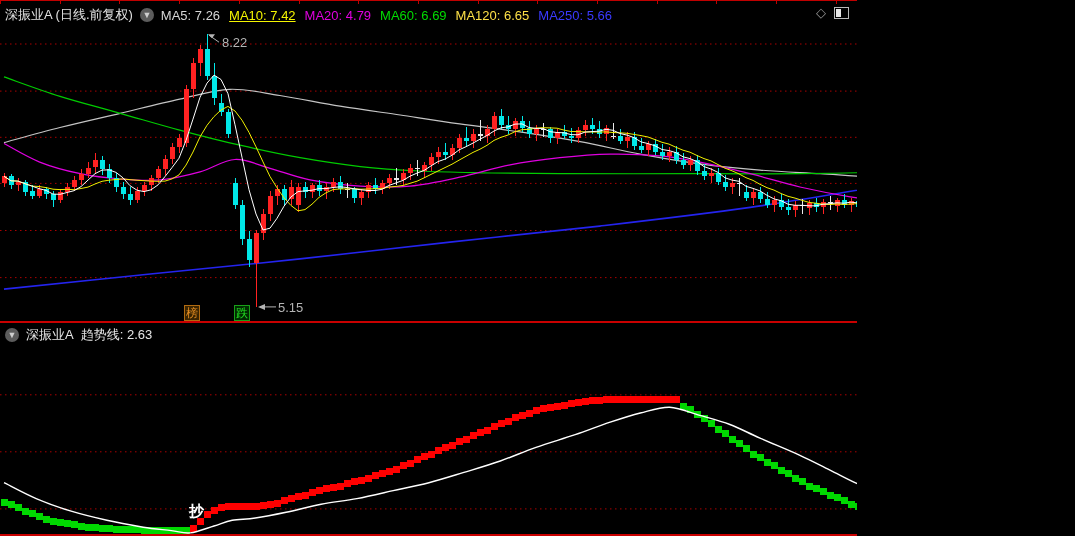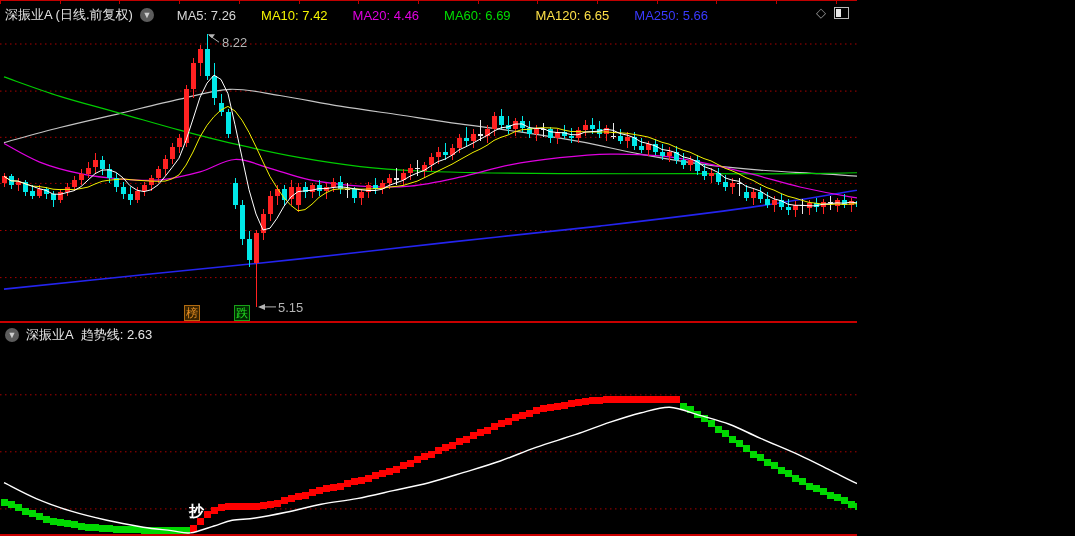--- a/index.html
+++ b/index.html
@@ -6,21 +6,21 @@
   .screen{position:relative;width:857px;height:536px;background:#000;overflow:hidden;
           font-family:"Liberation Sans","DejaVu Sans",sans-serif;}
   .ruler{position:absolute;left:0;top:0;width:1075px;height:1px;background:#c00000;}
   .tick{position:absolute;top:0;width:1px;height:4px;background:#c00000;}
   .hdr{position:absolute;left:5px;top:4px;height:22px;display:flex;align-items:center;gap:7px;
        font-size:13px;color:#d8d8d8;white-space:nowrap;}
   .title{color:#e2e2e2;}
   .circ{display:inline-flex;width:14px;height:14px;border-radius:50%;background:#5c5c5c;
         align-items:center;justify-content:center;color:#cfcfcf;font-size:9px;line-height:1;}
   .legend{display:flex;gap:9px;}
-  .legend span{cursor:default;margin-left:16px;}
+  .legend span{cursor:default;}
   .winicons{position:absolute;right:8px;top:6px;display:flex;gap:8px;align-items:center;}
   .dmd{color:#9a9a9a;font-size:13px;line-height:1;}
   .panes{width:13px;height:10px;border:1px solid #b8b8b8;position:relative;background:#000;}
   .panes::after{content:"";position:absolute;left:1px;top:1px;width:5px;height:8px;background:#e6e6e6;}
   .divider{position:absolute;left:0;width:1075px;height:2px;background:#c80000;}
   .subhdr{position:absolute;left:5px;top:325px;height:20px;display:flex;align-items:center;gap:7px;
           font-size:13px;color:#e6e6e6;white-space:nowrap;}
   svg{position:absolute;left:0;display:block;}
   .badge{position:absolute;top:305px;width:14px;height:14px;border:1px solid;display:flex;
          align-items:center;justify-content:center;font-size:12px;line-height:1;cursor:default;}
@@ -53,22 +53,22 @@
       <div class="tick" style="left: 896px;"></div>
       <div class="tick" style="left: 955px;"></div>
       <div class="tick" style="left: 1015px;"></div>
     </div>
 
   <div class="hdr">
     <span class="title">深振业A (日线.前复权)</span>
     <span class="circ">▼</span>
     <span class="legend" id="ma-legend">
         <span style="color: rgb(214, 214, 214);">MA5: 7.26</span>
-        <span style="color: rgb(245, 245, 0);">MA10: 7.42</span>
-        <span style="color: rgb(224, 0, 224);">MA20: 4.46</span>
+        <span style="color: rgb(245, 245, 0); text-decoration: underline;">MA10: 7.42</span>
+        <span style="color: rgb(224, 0, 224);">MA20: 4.79</span>
         <span style="color: rgb(0, 220, 0);">MA60: 6.69</span>
         <span style="color: #fde047;">MA120: 6.65</span>
         <span style="color: rgb(58, 58, 255);">MA250: 5.66</span>
       </span>
   </div>
 
   <div class="winicons">
     <span class="dmd">◇</span>
     <span class="panes"></span>
   </div>

